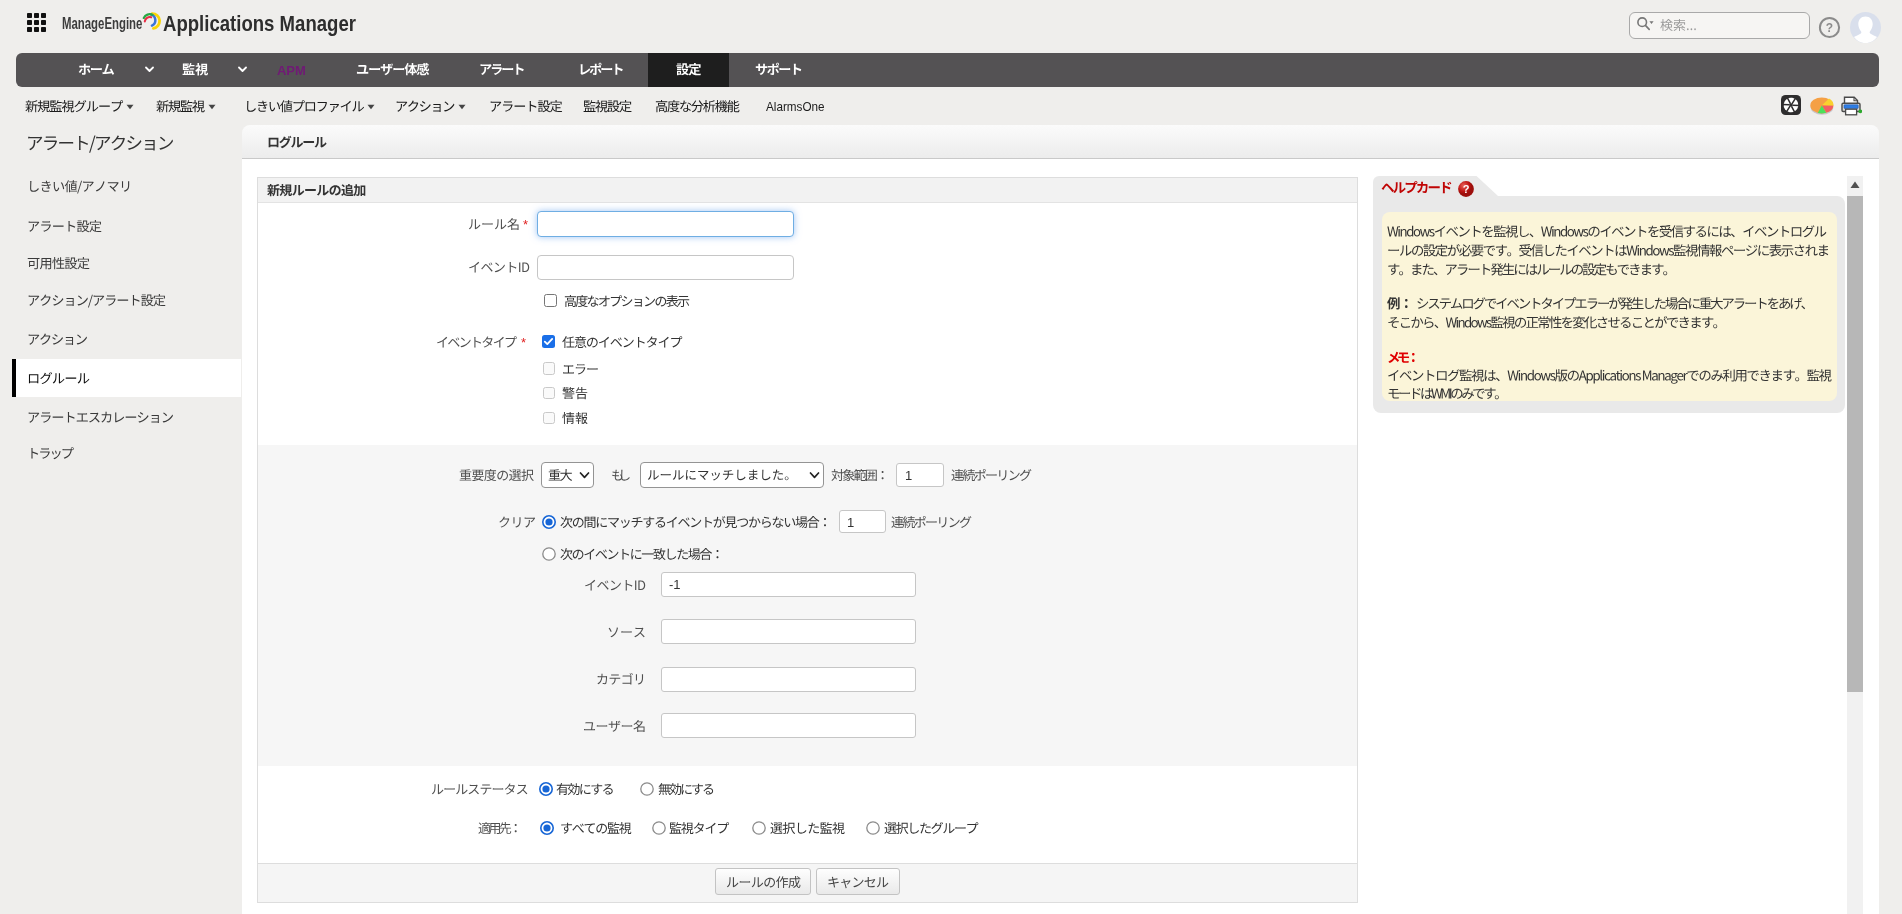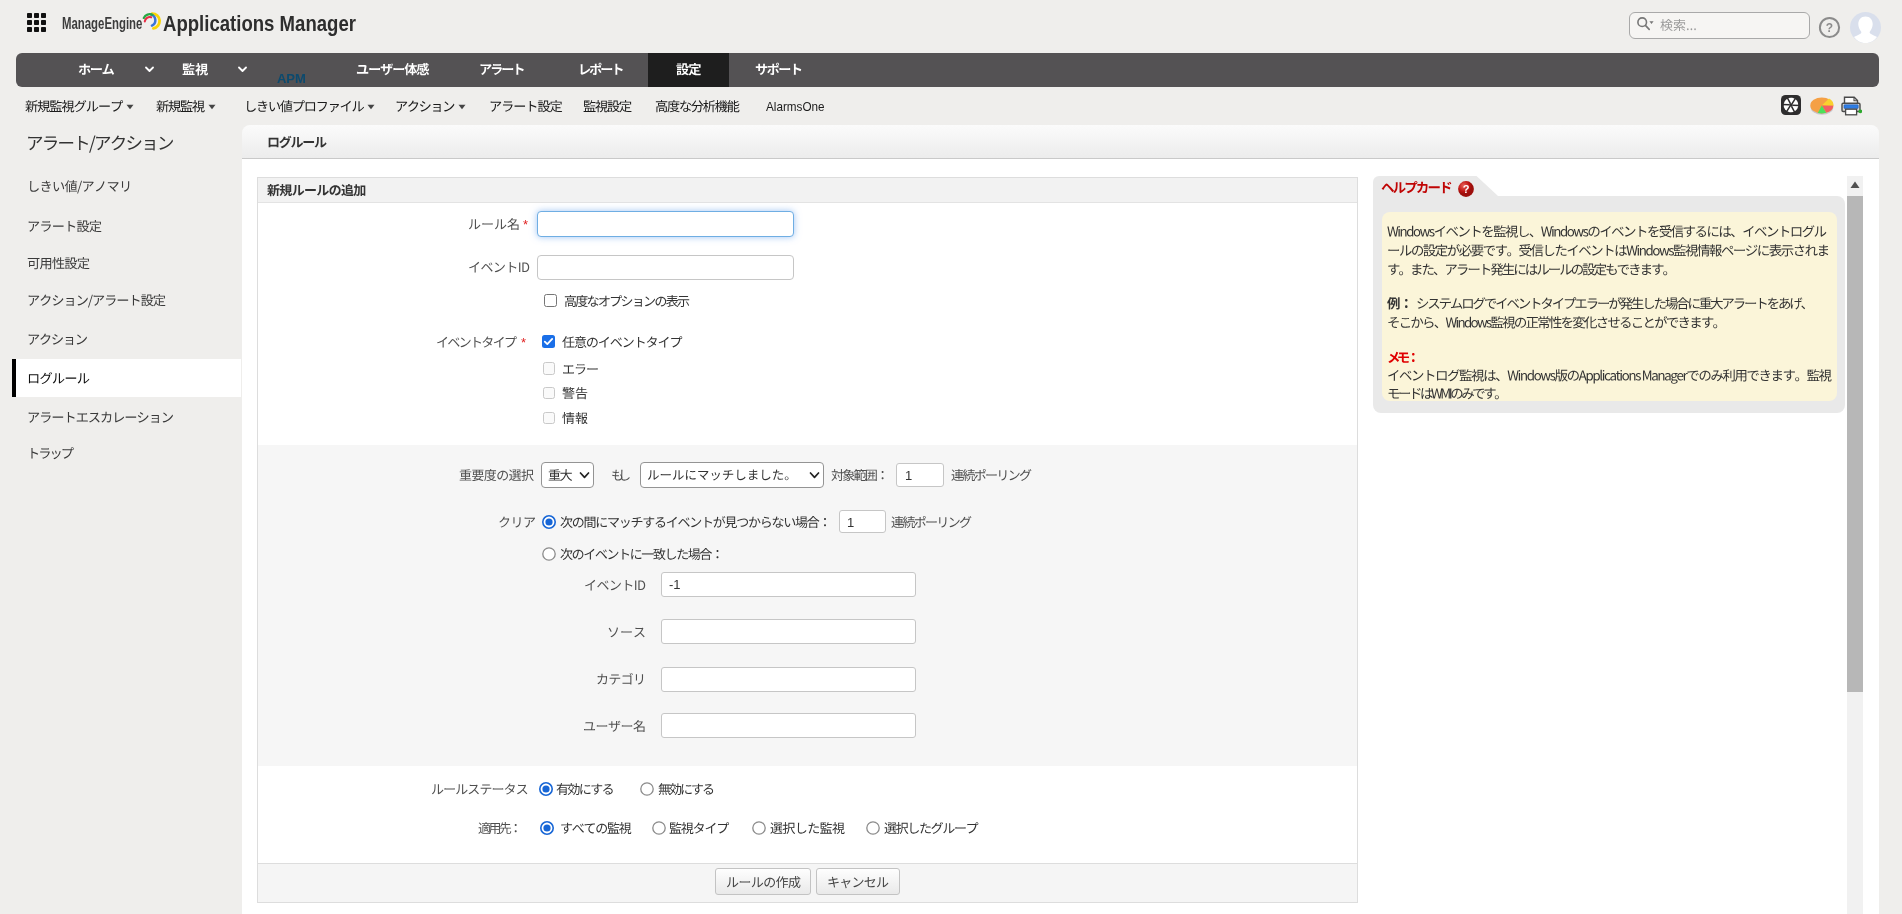--- a/index.html
+++ b/index.html
@@ -253,21 +253,21 @@
         <use href="#gB30FC" x="894"></use>
         <use href="#gB30E0" x="1788"></use>
       </g>
     </svg>
 <svg class="t" style="left:181.8px;top:61.4px" width="28.3" height="17.4">
       <g fill="#fff" transform="translate(0,13.20) scale(0.013200,-0.013200)">
         <use href="#gB76E3" x="0"></use>
         <use href="#gB8996" x="992"></use>
       </g>
     </svg>
-<div style="position:absolute;left:276.9px;top:72px;font:700 13px/13px 'Liberation Sans',sans-serif;color:#0c4a6e">APM</div>
+<div style="position:absolute;left:276.9px;top:64px;font:700 13px/13px 'Liberation Sans',sans-serif;color:#701a75">APM</div>
 <svg class="t" style="left:355.9px;top:61.4px" width="75.5" height="17.4">
       <g fill="#fff" transform="translate(0,13.20) scale(0.013200,-0.013200)">
         <use href="#gB30E6" x="0"></use>
         <use href="#gB30FC" x="914"></use>
         <use href="#gB30B6" x="1827"></use>
         <use href="#gB30FC" x="2741"></use>
         <use href="#gB4F53" x="3655"></use>
         <use href="#gB611F" x="4568"></use>
       </g>
     </svg>

